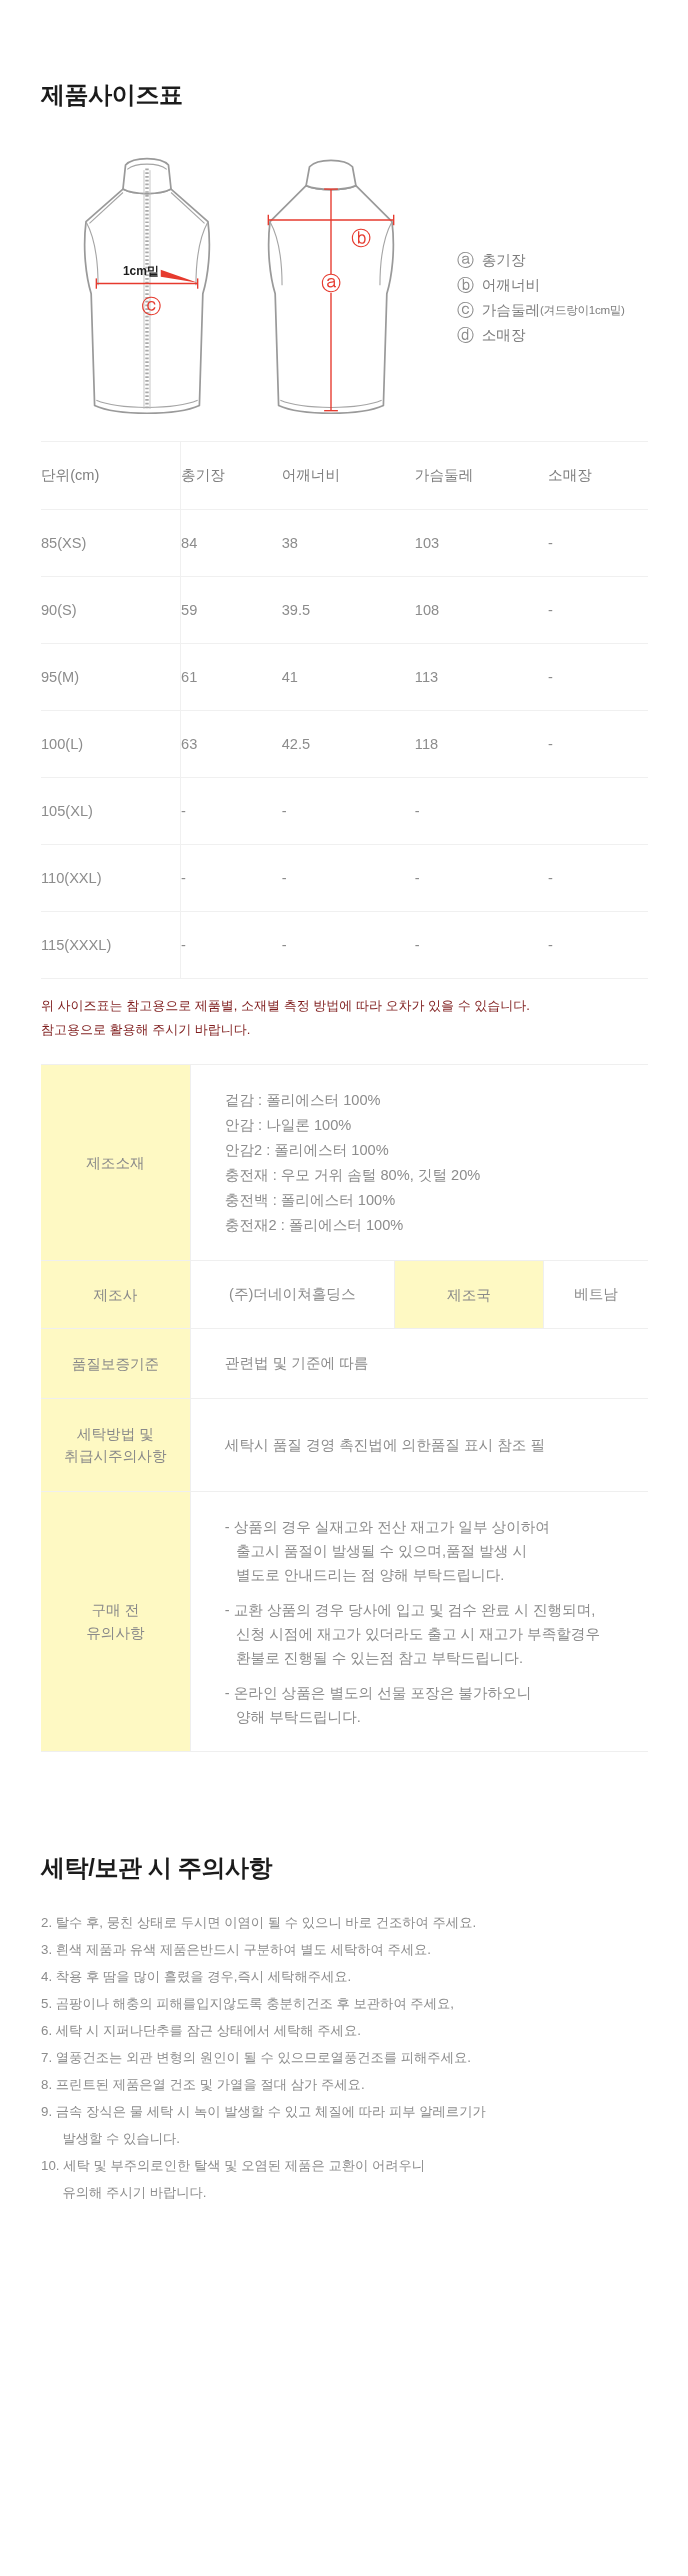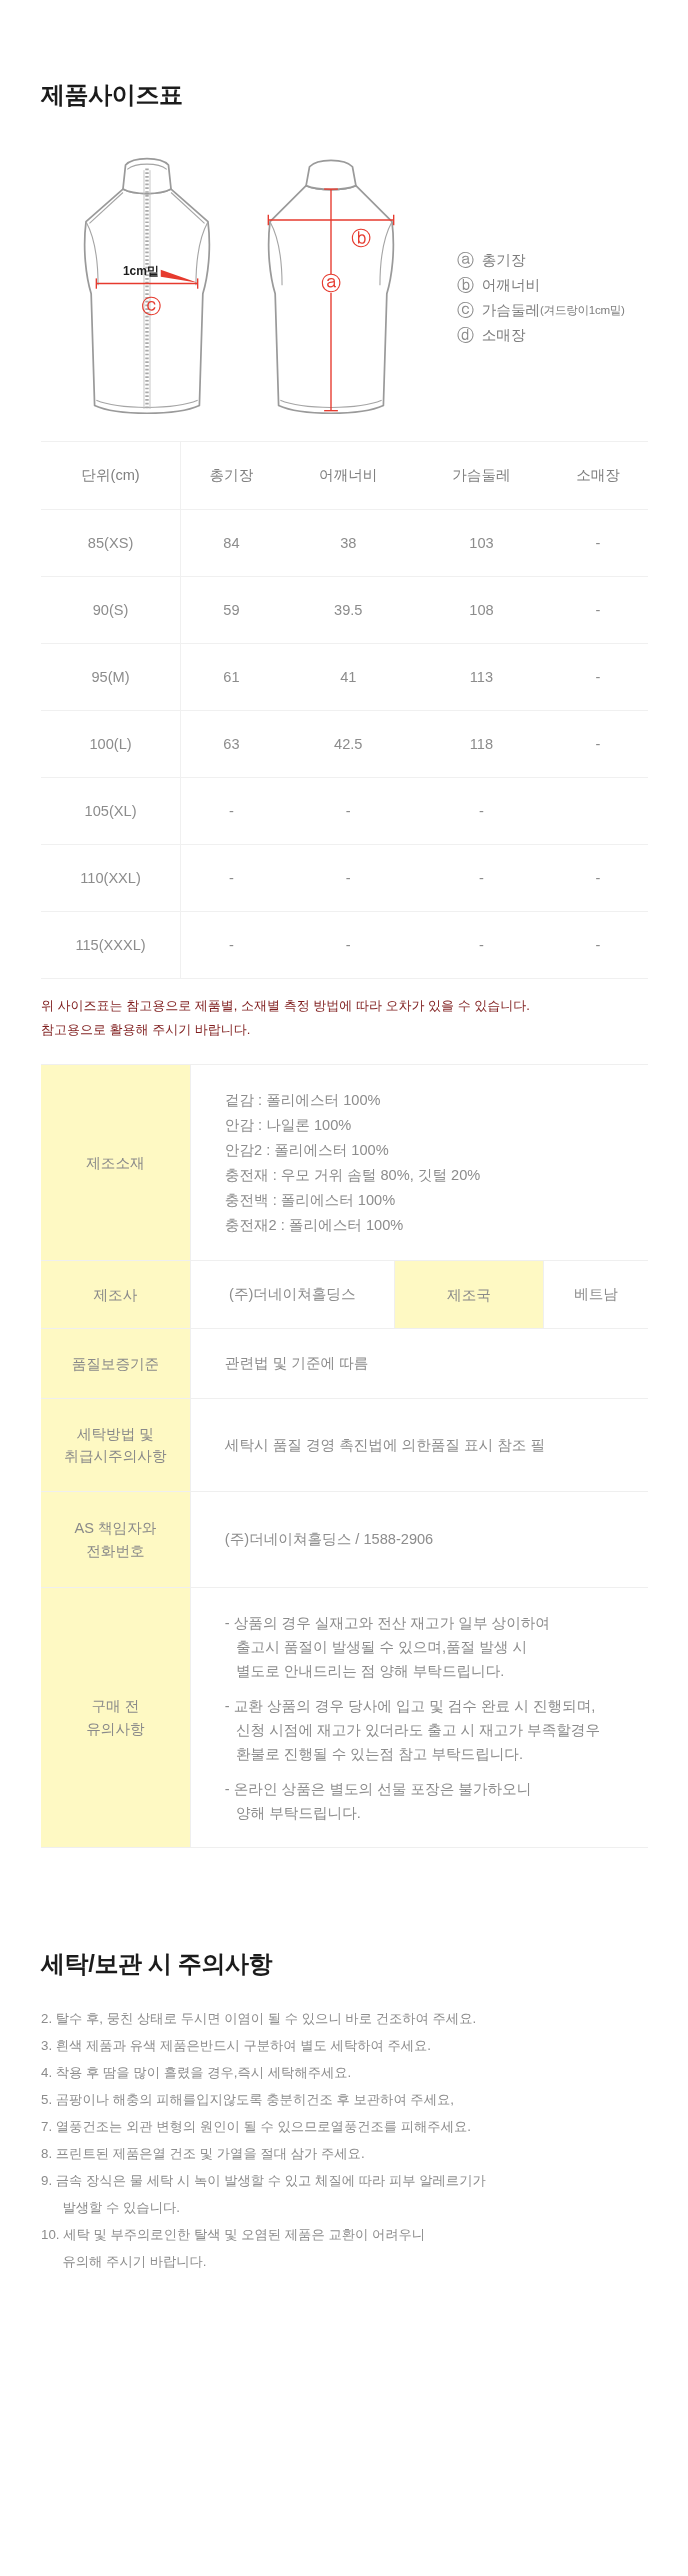--- a/index.html
+++ b/index.html
@@ -31,21 +31,21 @@
   .legend-item { display: flex; align-items: center; height: 25px; font-size: 14.6px; color: #7d7d7d; }
   .legend-marker { font-size: 17px; color: #8a8a8a; margin-right: 7.7px; line-height: 1; }
   .legend-note { font-size: 11.6px; letter-spacing: -0.3px; }
 
   
   table.size-table {
     width: 100%; border-collapse: collapse; margin-top: 3.4px;
     border-top: 0.9px solid #f0f0f0;
   }
   .size-table th, .size-table td {
-    font-weight: 400; font-size: 14.6px; color: #8c8c8c; text-align: center;
+    font-weight: 400; font-size: 14.6px; color: #8c8c8c; text-align: left;
     border-bottom: 0.9px solid #f0f0f0; padding: 0;
   }
   .size-table thead th { height: 68px; color: #7f7f7f; }
   .size-table tbody td { height: 67px; }
   .size-table .col-size { width: 23%; border-right: 0.9px solid #f0f0f0; }
 
   .disclaimer {
     margin: 15.5px 0 0; font-size: 13px; line-height: 24px; color: #7f1d1d;
     white-space: pre-line;
   }
@@ -243,25 +243,20 @@
     </tr>
     <tr class="r-warranty">
       <th>품질보증기준</th>
       <td colspan="3">관련법 및 기준에 따름</td>
     </tr>
     <tr class="r-washing">
       <th>세탁방법 및
 취급시주의사항</th>
       <td colspan="3">세탁시 품질 경영 촉진법에 의한품질 표시 참조 필</td>
     </tr>
-    <tr class="r-as">
-      <th>AS 책임자와
-전화번호</th>
-      <td colspan="3">(주)더네이쳐홀딩스 / 1588-2906</td>
-    </tr>
     <tr>
       <th>구매 전
 유의사항</th>
       <td class="purchase-cell" colspan="3">
         <p>- 상품의 경우 실재고와 전산 재고가 일부 상이하여
 출고시 품절이 발생될 수 있으며,품절 발생 시
 별도로 안내드리는 점 양해 부탁드립니다.</p>
         <p>- 교환 상품의 경우 당사에 입고 및 검수 완료 시 진행되며,
 신청 시점에 재고가 있더라도 출고 시 재고가 부족할경우
 환불로 진행될 수 있는점 참고 부탁드립니다.</p>
@@ -272,20 +267,21 @@
   </tbody>
     </table>
 
   <h2 class="section-title care-title">세탁/보관 시 주의사항</h2>
 
   <ul class="care-list">
     <li>2. 탈수 후, 뭉친 상태로 두시면 이염이 될 수 있으니 바로 건조하여 주세요.</li>
     <li>3. 흰색 제품과 유색 제품은반드시 구분하여 별도 세탁하여 주세요.</li>
     <li>4. 착용 후 땀을 많이 흘렸을 경우,즉시 세탁해주세요.</li>
     <li>5. 곰팡이나 해충의 피해를입지않도록 충분히건조 후 보관하여 주세요,</li>
+    <li>6. 세탁 시 지퍼나단추를 잠근 상태에서 세탁해 주세요.</li>
     <li>7. 열풍건조는 외관 변형의 원인이 될 수 있으므로열풍건조를 피해주세요.</li>
     <li>8. 프린트된 제품은열 건조 및 가열을 절대 삼가 주세요.</li>
     <li>9. 금속 장식은 물 세탁 시 녹이 발생할 수 있고 체질에 따라 피부 알레르기가
 발생할 수 있습니다.</li>
     <li>10. 세탁 및 부주의로인한 탈색 및 오염된 제품은 교환이 어려우니
 유의해 주시기 바랍니다.</li>
   </ul>
 
 </div>
 

